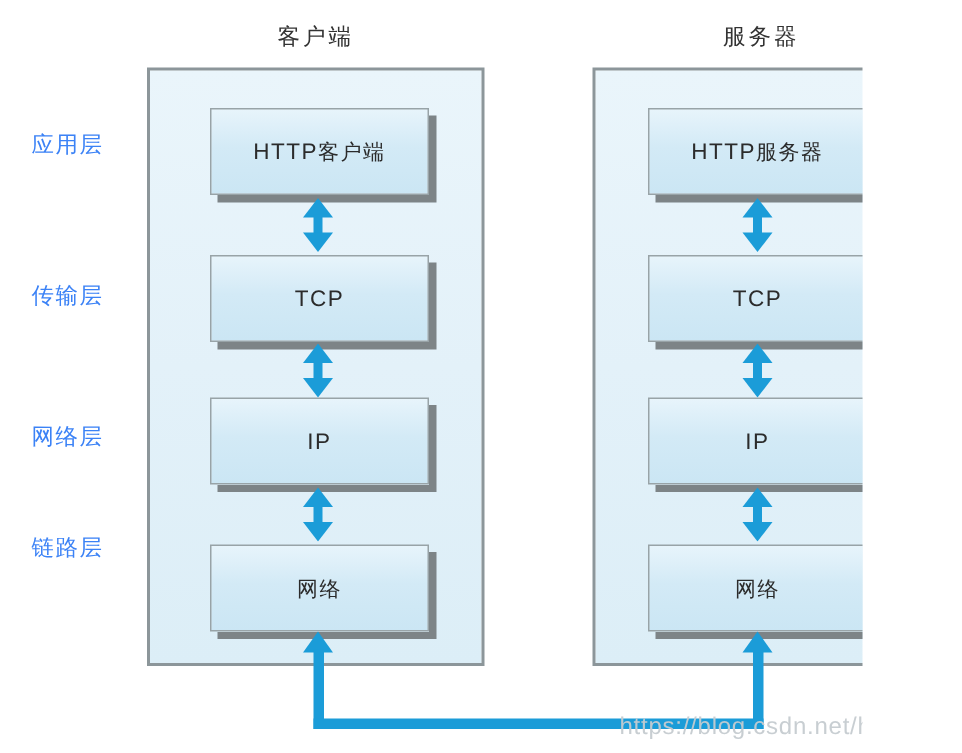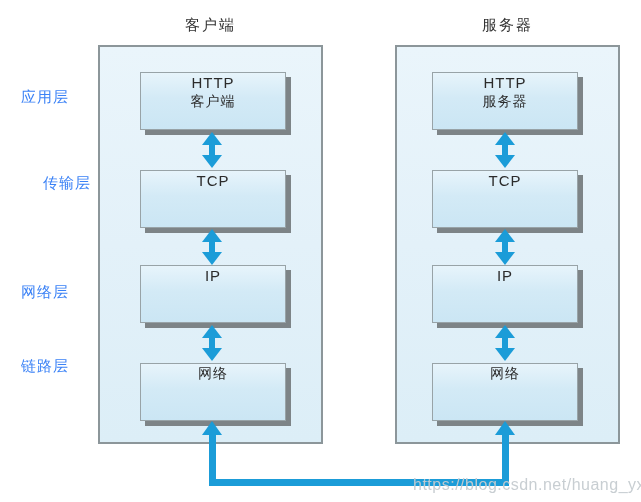--- a/index.html
+++ b/index.html
@@ -1,38 +1,38 @@
 <!DOCTYPE html>
 <html><head>
 <meta charset="utf-8">
 <style>
   html,body{margin:0;padding:0;background:#ffffff;}
   body{font-family:"Liberation Sans","DejaVu Sans",sans-serif;}
-  .stage{position:relative;width:641px;height:502px;background:#ffffff;overflow:hidden;}
+  .stage{position:relative;width:575px;height:502px;background:#ffffff;overflow:hidden;}
 
   .col-title{
     position:absolute;top:15px;height:20px;line-height:20px;
     text-align:center;font-size:15px;color:#333;letter-spacing:2px;
   }
   .panel{
     position:absolute;top:45px;width:221px;height:395px;
     border:2px solid #8c969a;
     background:linear-gradient(to bottom,#eaf5fb 0%,#e3f1f9 50%,#dceef7 100%);
     z-index:1;
   }
   .layer-label{
     position:absolute;left:21px;width:70px;height:18px;line-height:18px;
     font-size:15px;color:#3b82f6;letter-spacing:1px;z-index:2;
   }
   .proto-box{
     position:absolute;width:144px;height:56px;
     border:1px solid #98a3a7;
     background:linear-gradient(to bottom,#e7f4fb 0%,#d3eaf6 45%,#cbe6f4 100%);
     box-shadow:5px 5px 0 0 #7d8487;
-    display:flex;flex-direction:column;align-items:center;
+    display:flex;align-items:center;justify-content:center;
     z-index:3;
   }
   .proto-box .l1{font-size:15px;color:#2b2b2b;letter-spacing:1px;line-height:19px;}
   .proto-box .l2{font-size:14px;color:#2b2b2b;letter-spacing:1px;line-height:19px;}
   .dbl-arrow{position:absolute;width:22px;height:36px;z-index:4;}
 
   .conn{position:absolute;background:#1b9cd8;z-index:6;}
   .conn-head{
     position:absolute;width:0;height:0;z-index:6;
     border-left:10px solid transparent;border-right:10px solid transparent;
@@ -46,21 +46,21 @@
 </style>
 </head>
 <body>
 
 <div class="stage">
 
   <div class="col-title" style="left:98px;width:225px;">客户端</div>
   <div class="col-title" style="left:395px;width:225px;">服务器</div>
 
   <div class="layer-label" style="top:88px;">应用层</div>
-  <div class="layer-label" style="top:174px;text-align:right;">传输层</div>
+  <div class="layer-label" style="top:189px;">传输层</div>
   <div class="layer-label" style="top:283px;">网络层</div>
   <div class="layer-label" style="top:357px;">链路层</div>
 
   <div class="panel" style="left:98px;"></div>
   <div class="panel" style="left:395px;"></div>
 
   <div class="proto-box" style="left:140px;top:72px;">
     <span class="l1">HTTP</span>
     <span class="l2">客户端</span>
   </div>

